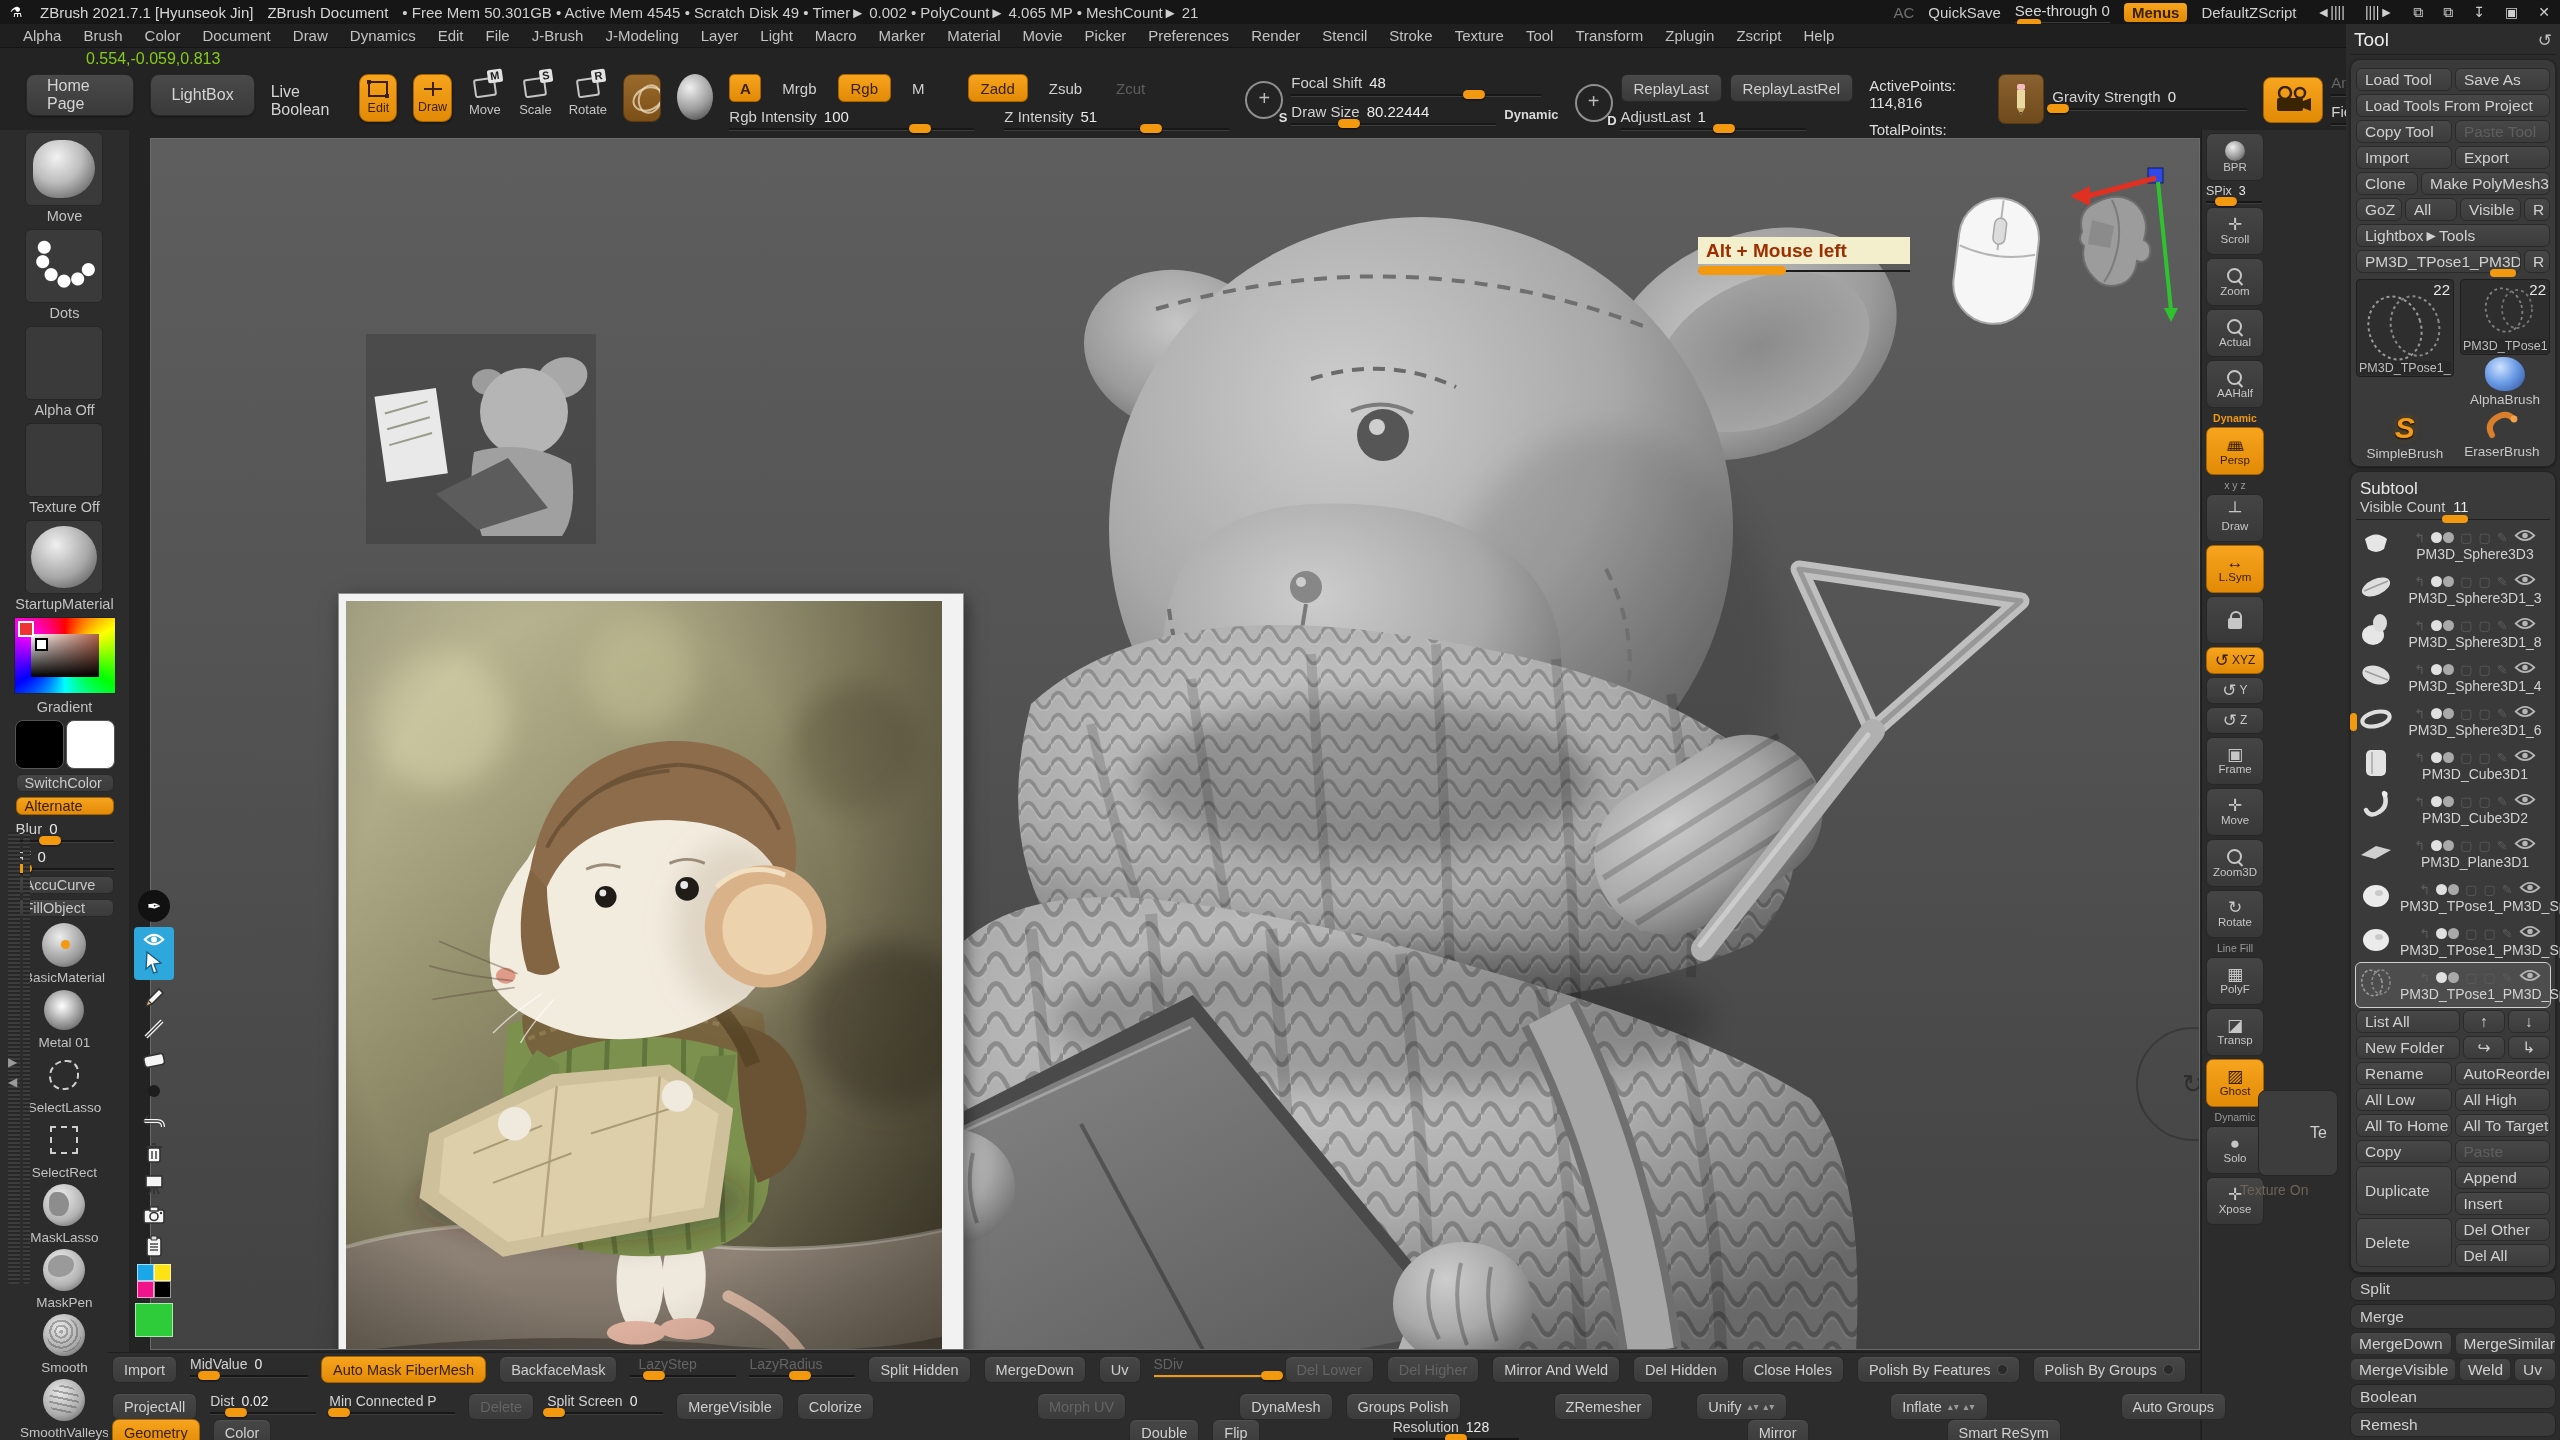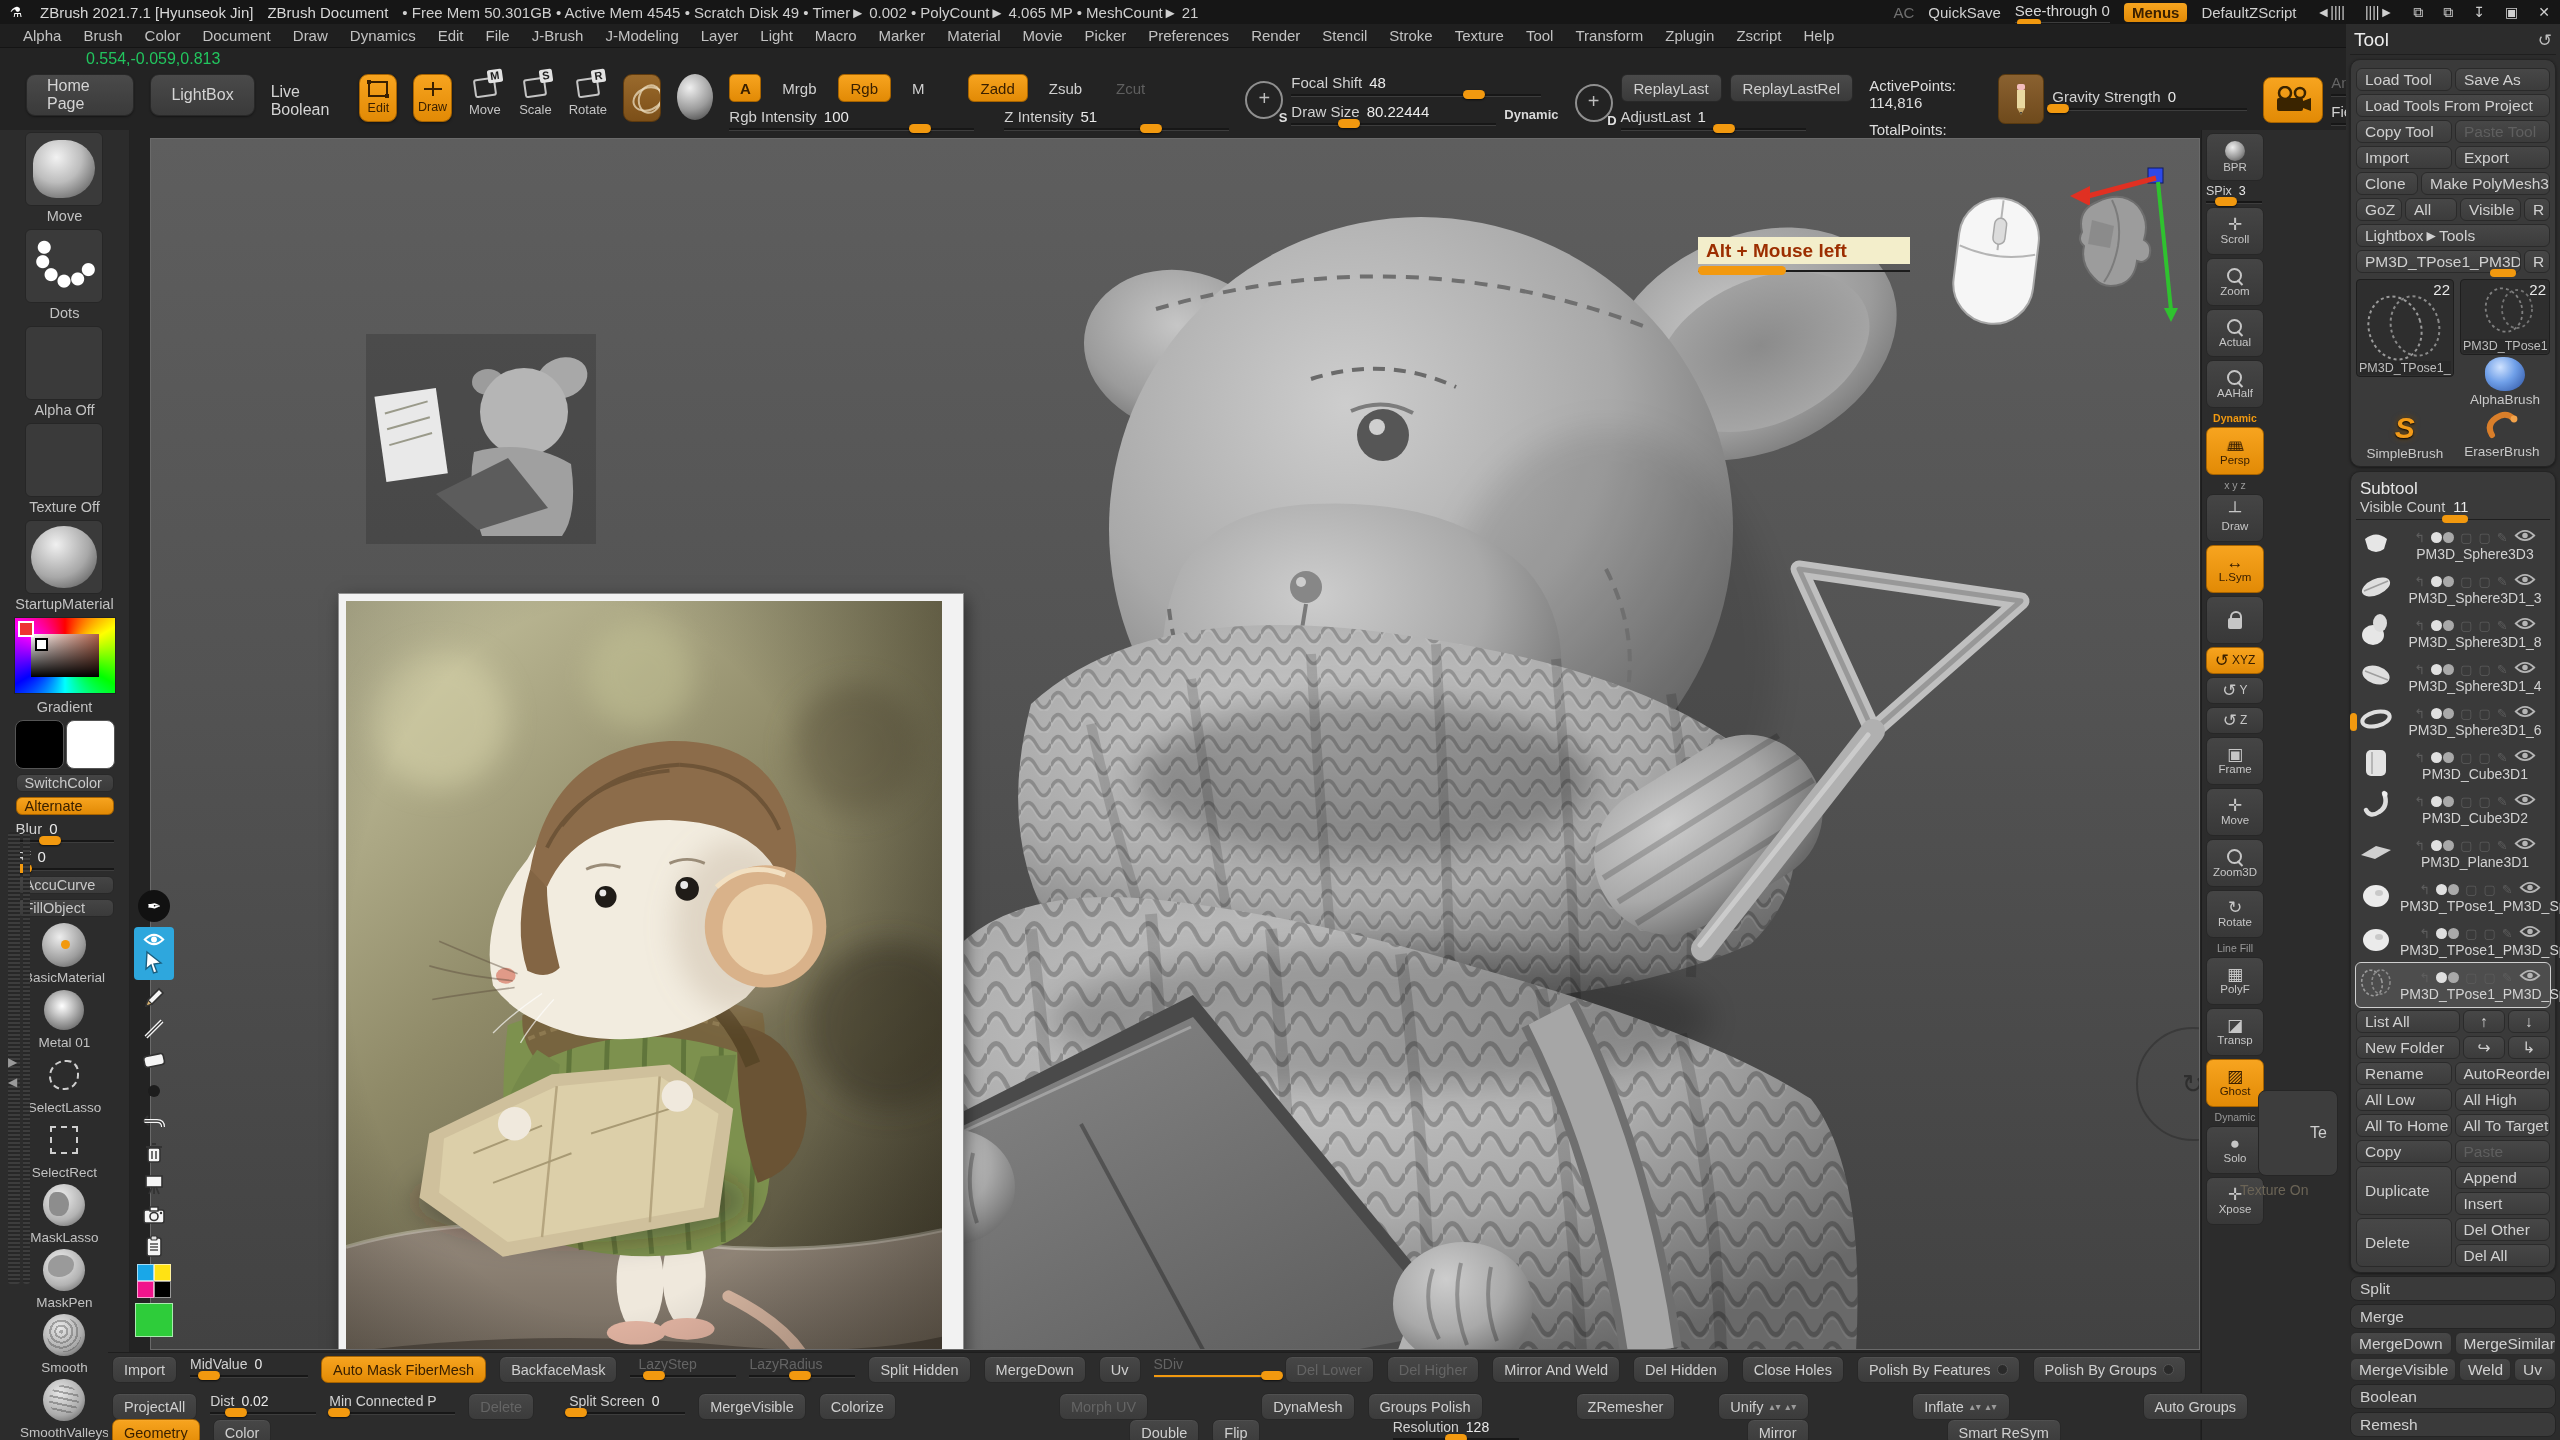--- a/index.html
+++ b/index.html
@@ -17,21 +17,21 @@
   #titlebar .tbbtn{color:#d0d0d0}
   .menus-btn{background:linear-gradient(#f6a41f,#e28a05);color:#3a2000;border-radius:4px;padding:1px 8px;font-weight:bold}
   .seethrough{position:relative;padding-bottom:3px;border-bottom:1px solid #3c3c3c}
   .seethrough i{position:absolute;left:2px;bottom:-4px;width:24px;height:7px;border-radius:4px;background:#f2990f}
   .winico{font-size:14px;color:#cfcfcf;margin-left:6px}
   
   #menubar{position:absolute;left:0;top:24px;width:2560px;height:24px;background:#1f1f1f;border-bottom:1px solid #141414;
     display:flex;align-items:center;gap:4px;padding:0 14px;box-sizing:border-box}
   #menubar .mi{font-size:15px;color:#c2c2c2;padding:2px 9px;border-radius:4px}
   
-  #coords{position:absolute;left:86px;top:50px;font-size:16px;color:#22c55e}
+  #coords{position:absolute;left:86px;top:50px;font-size:16px;color:#84cc16}
   #shelf{position:absolute;left:26px;top:74px;height:54px;display:flex;align-items:flex-start;gap:16px}
   .shbtn{height:40px;padding:0 20px;border-radius:9px;background:linear-gradient(#4a4a4a,#3a3a3a);
      border:1px solid #282828;font-size:16px;color:#d4d4d4;display:flex;align-items:center;box-shadow:0 1px 2px #0006}
   .shlabel{font-size:16px;color:#d4d4d4;align-self:center}
   .bigbtn{width:46px;height:46px;border-radius:9px;background:linear-gradient(#f7a41f,#e28a05);border:1px solid #a66300;
      display:flex;flex-direction:column;align-items:center;justify-content:center;gap:4px;color:#3a2000;font-size:12.5px;box-shadow:0 1px 3px #0007}
   .edico{width:16px;height:12px;border:2px solid #3a2000;position:relative}
   .edico::before,.edico::after{content:"";position:absolute;width:4px;height:4px;background:#3a2000}
   .edico::before{left:-3px;top:-3px}.edico::after{right:-3px;bottom:-3px}
   .drico{position:relative;width:18px;height:14px}
@@ -1432,21 +1432,21 @@
       </span>
       <span class="sl" style="display: inline-block; width: 126px;">
         <span class="sl-t" style="font-size: 14px;">
           <span class="sl-l">Min Connected P</span>
         </span>
         <span class="sl-tr" style="display: block;">
           <i class="sl-h" style="left: 8%;"></i>
         </span>
       </span>
       <span class="bbtn dim">Delete</span>
-      <span class="sl" style="display: inline-block; width: 116px; margin-left: 22px;">
+      <span class="sl" style="display: inline-block; width: 116px;">
         <span class="sl-t" style="font-size: 14px;">
           <span class="sl-l">Split Screen</span>
           <span class="sl-v">0</span>
         </span>
         <span class="sl-tr" style="display: block;">
           <i class="sl-h" style="left: 6%;"></i>
         </span>
       </span>
       <span class="bbtn">MergeVisible</span>
       <span class="bbtn">Colorize</span>

